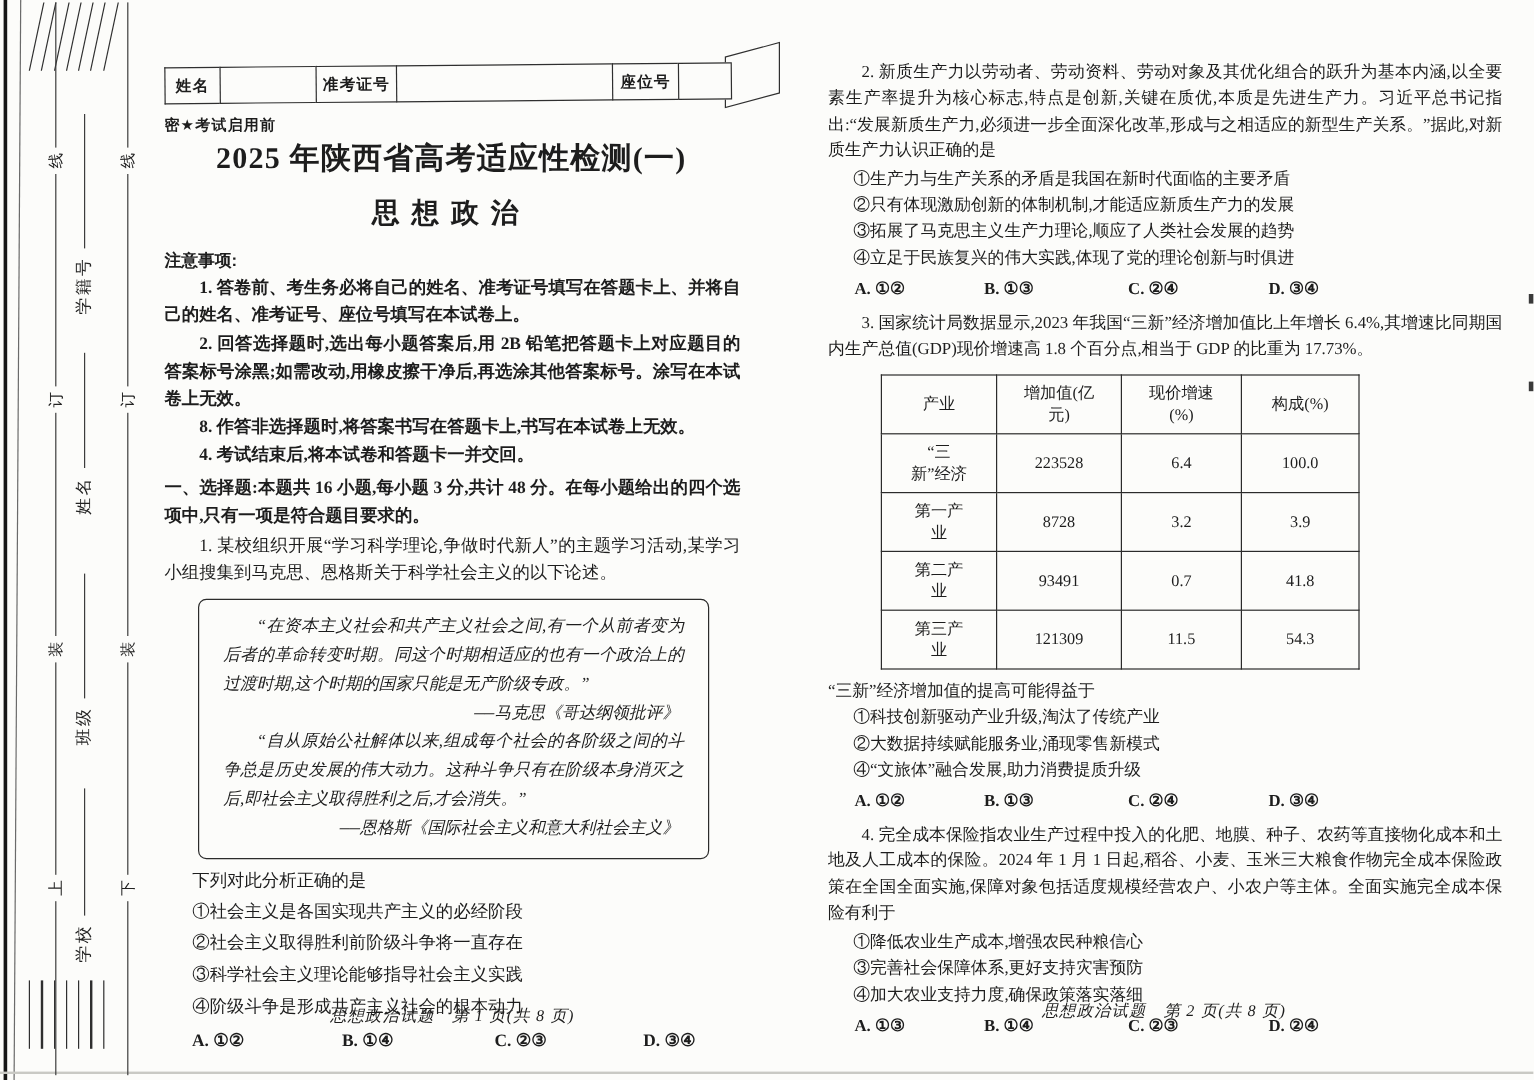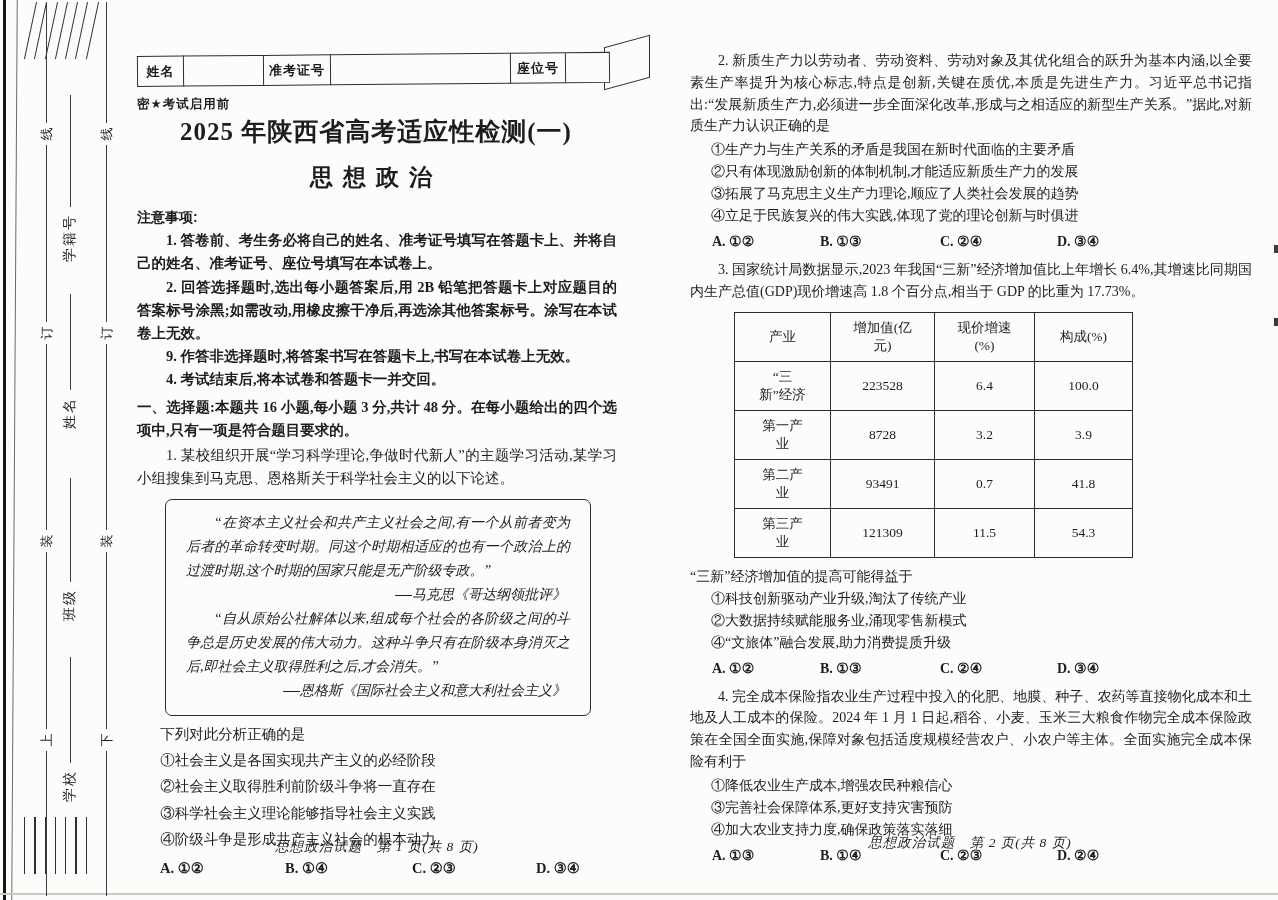--- a/index.html
+++ b/index.html
@@ -137,21 +137,21 @@
 </div>
 <div class="seal">密★考试启用前</div>
 
 <div class="title">2025 年陕西省高考适应性检测(一)</div>
 <div class="subject">思想政治</div>
 
 <div class="p1body">
   <p class="notice-title">注意事项:</p>
   <p class="indent notice-item">1. 答卷前、考生务必将自己的姓名、准考证号填写在答题卡上、并将自己的姓名、准考证号、座位号填写在本试卷上。</p>
   <p class="indent notice-item">2. 回答选择题时,选出每小题答案后,用 2B 铅笔把答题卡上对应题目的答案标号涂黑;如需改动,用橡皮擦干净后,再选涂其他答案标号。涂写在本试卷上无效。</p>
-  <p class="indent notice-item">9. 作答非选择题时,将答案书写在答题卡上,书写在本试卷上无效。</p>
+  <p class="indent notice-item">8. 作答非选择题时,将答案书写在答题卡上,书写在本试卷上无效。</p>
   <p class="indent notice-item">4. 考试结束后,将本试卷和答题卡一并交回。</p>
   <p class="bold mt4">一、选择题:本题共 16 小题,每小题 3 分,共计 48 分。在每小题给出的四个选项中,只有一项是符合题目要求的。</p>
   <p class="indent mt2">1. 某校组织开展“学习科学理论,争做时代新人”的主题学习活动,某学习小组搜集到马克思、恩格斯关于科学社会主义的以下论述。</p>
   <div class="qbox">
     <p class="indent">“在资本主义社会和共产主义社会之间,有一个从前者变为后者的革命转变时期。同这个时期相适应的也有一个政治上的过渡时期,这个时期的国家只能是无产阶级专政。”</p>
     <p class="src">——马克思《哥达纲领批评》</p>
     <p class="indent">“自从原始公社解体以来,组成每个社会的各阶级之间的斗争总是历史发展的伟大动力。这种斗争只有在阶级本身消灭之后,即社会主义取得胜利之后,才会消失。”</p>
     <p class="src">——恩格斯《国际社会主义和意大利社会主义》</p>
   </div>
   <p style="margin-left:1.6em;">下列对此分析正确的是</p>

